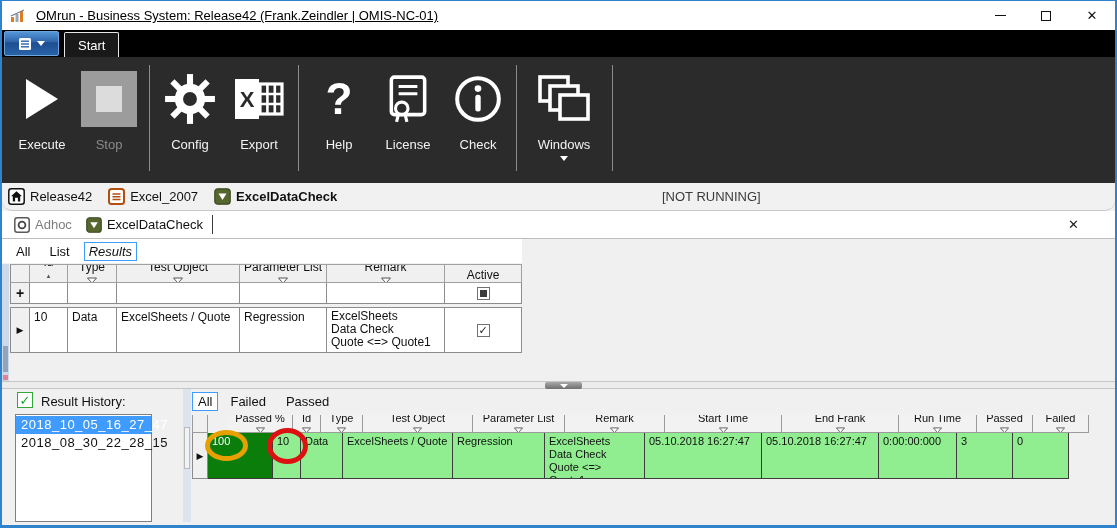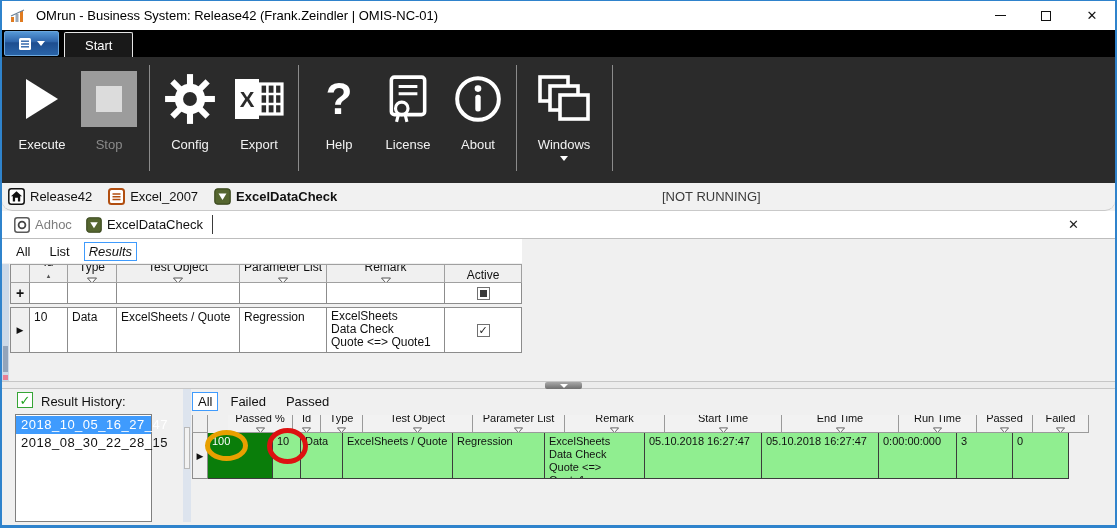--- a/index.html
+++ b/index.html
@@ -6,33 +6,33 @@
   html,body { background:#555; }
   .window {
     position:relative; width:1117px; height:528px;
     border:2px solid #2f83cc; border-top-width:1px; border-bottom-width:3px;
     background:#f0f0f0; overflow:hidden;
     font-family:"Liberation Sans","DejaVu Sans",sans-serif; color:#111;
   }
   
   .titlebar { position:absolute; left:0; top:0; width:1113px; height:29px; background:#fff; display:flex; align-items:center; }
   .app-icon { margin-left:8px; width:16px; height:16px; }
-  .title-text { margin-left:10px; font-size:13px; color:#000; }
+  .title-text { margin-left:10px; font-size:13px; color:#000;text-decoration:underline; }
   .win-controls { position:absolute; right:0; top:0; height:29px; display:flex; }
   .win-btn { width:46px; height:29px; display:flex; align-items:center; justify-content:center; cursor:default; }
   .glyph-min { width:11px; border-top:1.5px solid #111; display:inline-block; }
   .glyph-max { width:10px; height:10px; border:1.3px solid #111; display:inline-block; }
   .glyph-close { font-size:13px; color:#111; }
   
   .ribbon-tabs { position:absolute; left:0; top:29px; width:1113px; height:27px; background:#000; }
   .menu-btn { position:absolute; left:2px; top:1px; width:55px; height:25px;
     background:linear-gradient(#5597d6,#2c62a8 45%,#1d4d8f 46%,#2a64a8); border:1px solid #6aa6dd; border-radius:2px;
     display:flex; align-items:center; justify-content:center; gap:5px; }
   .menu-caret { width:0; height:0; border-left:4px solid transparent; border-right:4px solid transparent; border-top:5px solid #fff; }
-  .ribbon-tab { position:absolute; left:62px; top:2px; height:25px; padding:0 20px;
+  .ribbon-tab { position:absolute; left:62px; top:2px; height:25px; padding:0 13px;
     background:#191919; border:1px solid #e6e6e6; border-bottom:none; border-radius:2px 2px 0 0;
     color:#fff; font-size:13px; display:flex; align-items:center; }
   
   .ribbon { position:absolute; left:0; top:56px; width:1113px; height:126px; background:#2b2b2b; }
   .rb-btn { position:absolute; top:6px; width:66px; height:112px; display:flex; flex-direction:column; align-items:center; }
   .rb-icon { height:72px; display:flex; align-items:center; justify-content:center; }
   .rb-label { font-size:13px; color:#f2f2f2; margin-top:2px; }
   .rb-label.disabled { color:#8a8a8a; }
   .rb-caret { margin-top:4px; width:0; height:0; border-left:4px solid transparent; border-right:4px solid transparent; border-top:5px solid #fff; }
   .rb-sep { position:absolute; top:8px; width:1px; height:106px; background:#8b8b8b; }
@@ -209,21 +209,21 @@
       <span class="rb-label">License</span>
     </div>
     <div class="rb-btn" style="left:443px;">
       <div class="rb-icon">
         <svg width="50" height="50" viewBox="0 0 24 24">
           <circle cx="12" cy="12" r="10" fill="none" stroke="#fff" stroke-width="1.9"></circle>
           <circle cx="12" cy="7" r="1.6" fill="#fff"></circle>
           <rect x="10.7" y="10" width="2.6" height="8" rx="1.2" fill="#fff"></rect>
         </svg>
       </div>
-      <span class="rb-label">About</span>
+      <span class="rb-label">Check</span>
     </div>
     <div class="rb-sep" style="left:514px;"></div>
     <div class="rb-btn" style="left:522px;width:80px;">
       <div class="rb-icon">
         <svg width="56" height="52" viewBox="0 0 28 26">
           <rect x="2" y="2" width="14" height="12" fill="#2b2b2b" stroke="#fff" stroke-width="1.8"></rect>
           <rect x="7" y="6.5" width="14" height="12" fill="#2b2b2b" stroke="#fff" stroke-width="1.8"></rect>
           <rect x="12" y="11" width="14" height="12" fill="#2b2b2b" stroke="#fff" stroke-width="1.8"></rect>
         </svg>
       </div>
@@ -423,21 +423,21 @@
             <path d="M0.5 1 H9.5 L6.2 4.8 V9 H3.8 V4.8 Z" fill="#fdfdfd" stroke="#555" stroke-width="1"></path>
           </svg>
       </div>
       <div class="g-cell" style="width:117px;height:18px;">
         <span style="flex:1;text-align:center;">Start Time</span>
         <svg class="funnel" width="9" height="9" viewBox="0 0 10 10">
             <path d="M0.5 1 H9.5 L6.2 4.8 V9 H3.8 V4.8 Z" fill="#fdfdfd" stroke="#555" stroke-width="1"></path>
           </svg>
       </div>
       <div class="g-cell" style="width:117px;height:18px;">
-        <span style="flex:1;text-align:center;">End Time</span>
+        <span style="flex:1;text-align:center;">End Frank</span>
         <svg class="funnel" width="9" height="9" viewBox="0 0 10 10">
             <path d="M0.5 1 H9.5 L6.2 4.8 V9 H3.8 V4.8 Z" fill="#fdfdfd" stroke="#555" stroke-width="1"></path>
           </svg>
       </div>
       <div class="g-cell" style="width:78px;height:18px;">
         <span>Run Time</span>
         <svg class="funnel" width="9" height="9" viewBox="0 0 10 10">
             <path d="M0.5 1 H9.5 L6.2 4.8 V9 H3.8 V4.8 Z" fill="#fdfdfd" stroke="#555" stroke-width="1"></path>
           </svg>
       </div>

